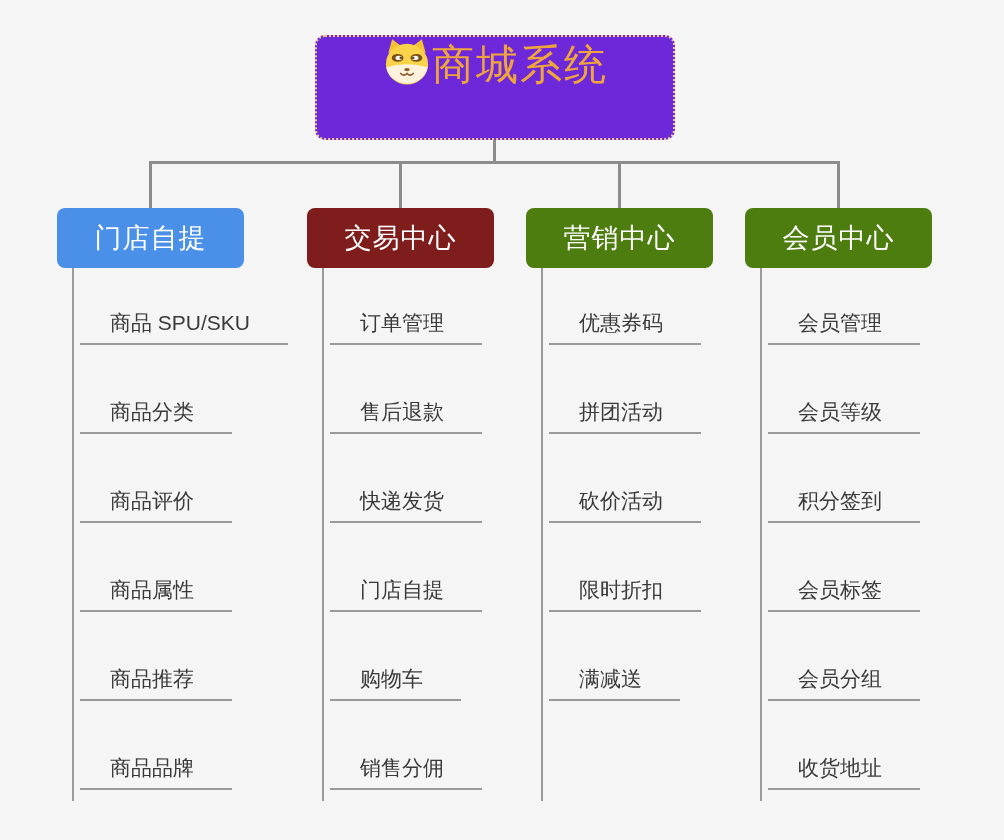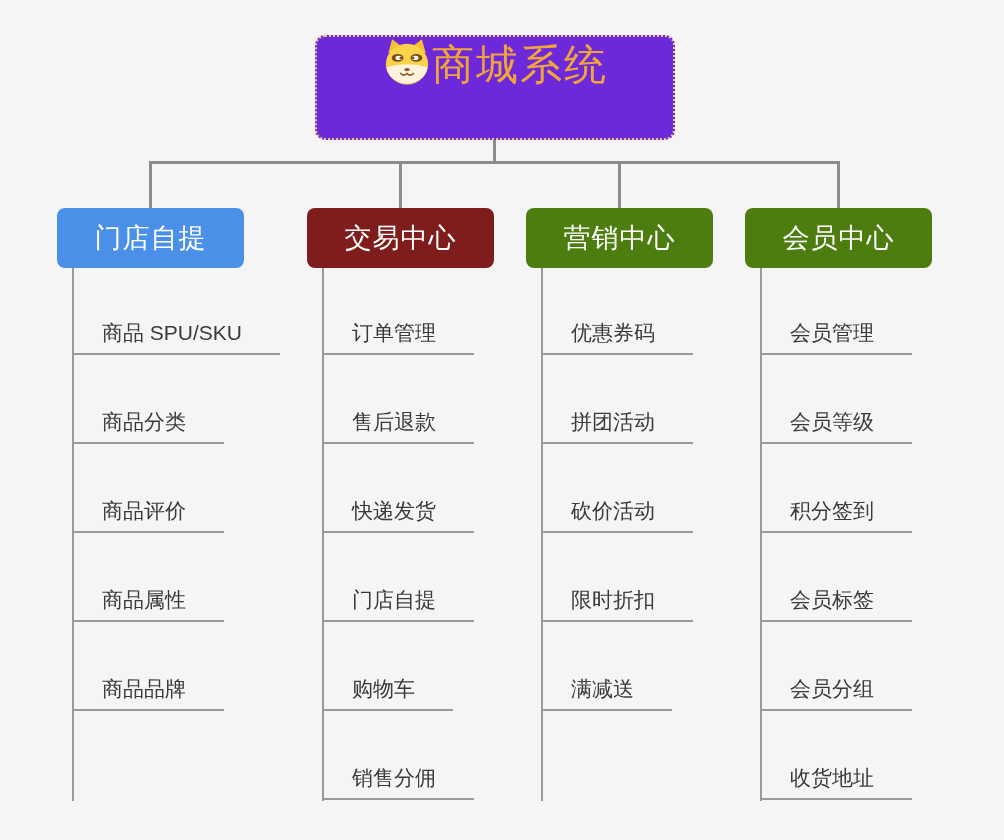--- a/index.html
+++ b/index.html
@@ -21,21 +21,21 @@
   .cline{position:absolute;background:var(--line);}
 
   .branch-box{
     position:absolute;top:208px;width:187px;height:60px;border-radius:8px;
     display:flex;align-items:center;justify-content:center;
   }
   .branch-box span{color:#ffffff;font-size:27px;letter-spacing:1px;}
 
   .trunk{position:absolute;top:268px;width:2px;height:533px;background:var(--leafline);}
 
-  .leaf-list{position:absolute;top:266px;}
+  .leaf-list{position:absolute;top:256px;margin-left:8px;}
   .leaf{
     display:flex;align-items:flex-end;height:89px;width:fit-content;
     border-bottom:2px solid var(--leafline);
     padding:0 38px 6px 30px;white-space:nowrap;
   }
   .leaf span{font-size:21px;color:var(--leaftext);}
 </style>
 </head>
 <body>
 
@@ -75,20 +75,23 @@
           <span>商品 SPU/SKU</span>
         </div>
         <div class="leaf">
           <span>商品分类</span>
         </div>
         <div class="leaf">
           <span>商品评价</span>
         </div>
         <div class="leaf">
           <span>商品属性</span>
+        </div>
+        <div class="leaf">
+          <span>商品推荐</span>
         </div>
         <div class="leaf">
           <span>商品品牌</span>
         </div>
       </div>
       <div class="cline" style="left: 399px; top: 161px; width: 3px; height: 48px;"></div>
       <div class="branch-box" style="left: 307px; background: #7f1d1d;">
         <span>交易中心</span>
       </div>
       <div class="trunk" style="left: 322px;"></div>

